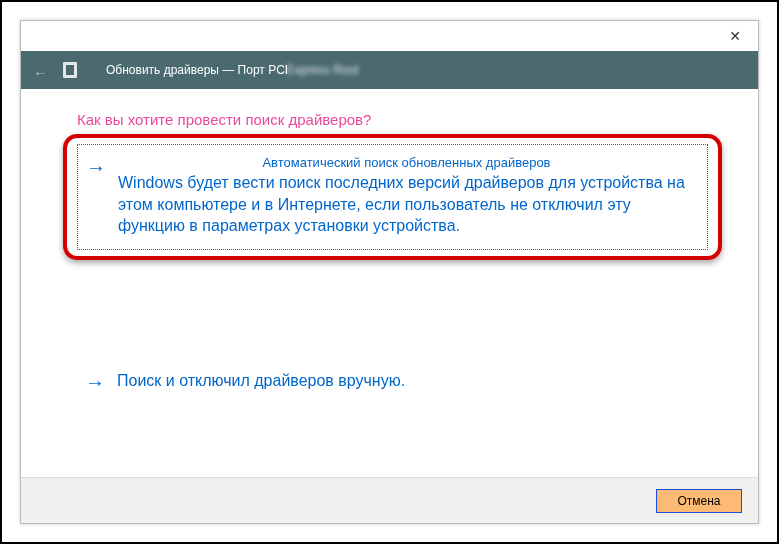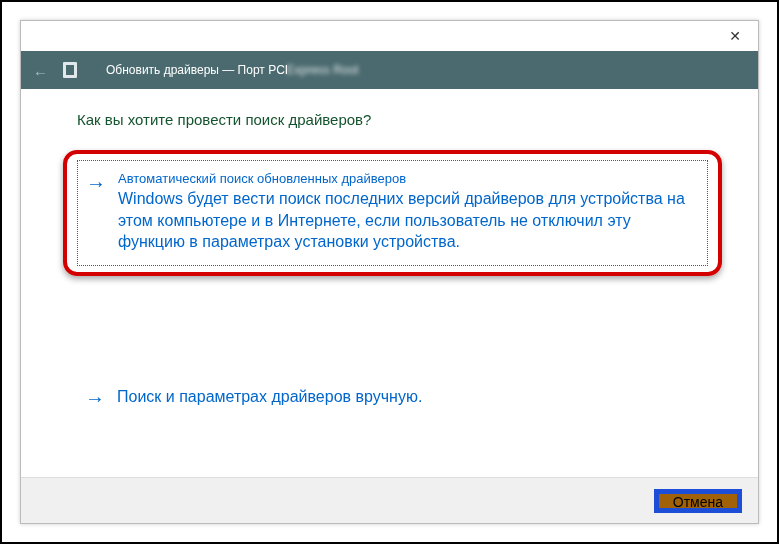--- a/index.html
+++ b/index.html
@@ -75,43 +75,44 @@
       opacity: 0.8;
       margin-left: -5px;
     }
     .content-area {
       flex: 1;
       padding: 22px 50px 10px 56px;
       position: relative;
     }
     .heading {
       font-size: 15px;
-      color: #14532d;
+      color: #ec4899;
       font-weight: 400;
-      margin-bottom: 32px;
+      margin-bottom: 16px;
     }
     .option {
       display: flex;
       gap: 12px;
       padding: 10px 12px 12px 8px;
       cursor: pointer;
     }
     .option .arrow-icon {
       width: 20px;
       flex-shrink: 0;
       color: #0066cc;
       font-size: 20px;
       line-height: 1;
       padding-top: 0px;
     }
     .option-body { flex: 1; }
     .option-title {
       color: #0066cc;
       font-size: 13px;
       margin-bottom: 2px;
+      text-align: center;
     }
     .option-desc {
       color: #0066cc;
       font-size: 16px;
       line-height: 1.35;
     }
     .highlight-wrap {
       position: relative;
       margin-bottom: 110px;
     }
@@ -135,23 +136,23 @@
       background: #f0f0f0;
       border-top: 1px solid #ddd;
       display: flex;
       align-items: center;
       justify-content: flex-end;
       padding: 0 16px;
     }
     .cancel-btn {
       min-width: 86px;
       height: 24px;
-      background: #a16207;
-      border: 5px solid #1d4ed8;
-      font-size: 14px;
+      background: #fdba74;
+      border: 1px solid #1d4ed8;
+      font-size: 12px;
       font-family: inherit;
       padding: 0 14px;
       cursor: pointer;
     }
   </style>
 </head>
 <body>
 
 <div class="outer-frame">
 
@@ -180,21 +181,21 @@
           <div class="option-title">Автоматический поиск обновленных драйверов</div>
           <div class="option-desc">Windows будет вести поиск последних версий драйверов для устройства на этом компьютере и в Интернете, если пользователь не отключил эту функцию в параметрах установки устройства.</div>
         </div>
       </div>
       <div class="highlight-outline"></div>
     </div>
 
     <div class="option">
       <div class="arrow-icon">→</div>
       <div class="option-body">
-        <div class="option-desc">Поиск и параметрах драйверов вручную.</div>
+        <div class="option-desc">Поиск и отключил драйверов вручную.</div>
       </div>
     </div>
   </div>
 
   <div class="footer">
     <button class="cancel-btn">Отмена</button>
   </div>
 
 </div>
 

